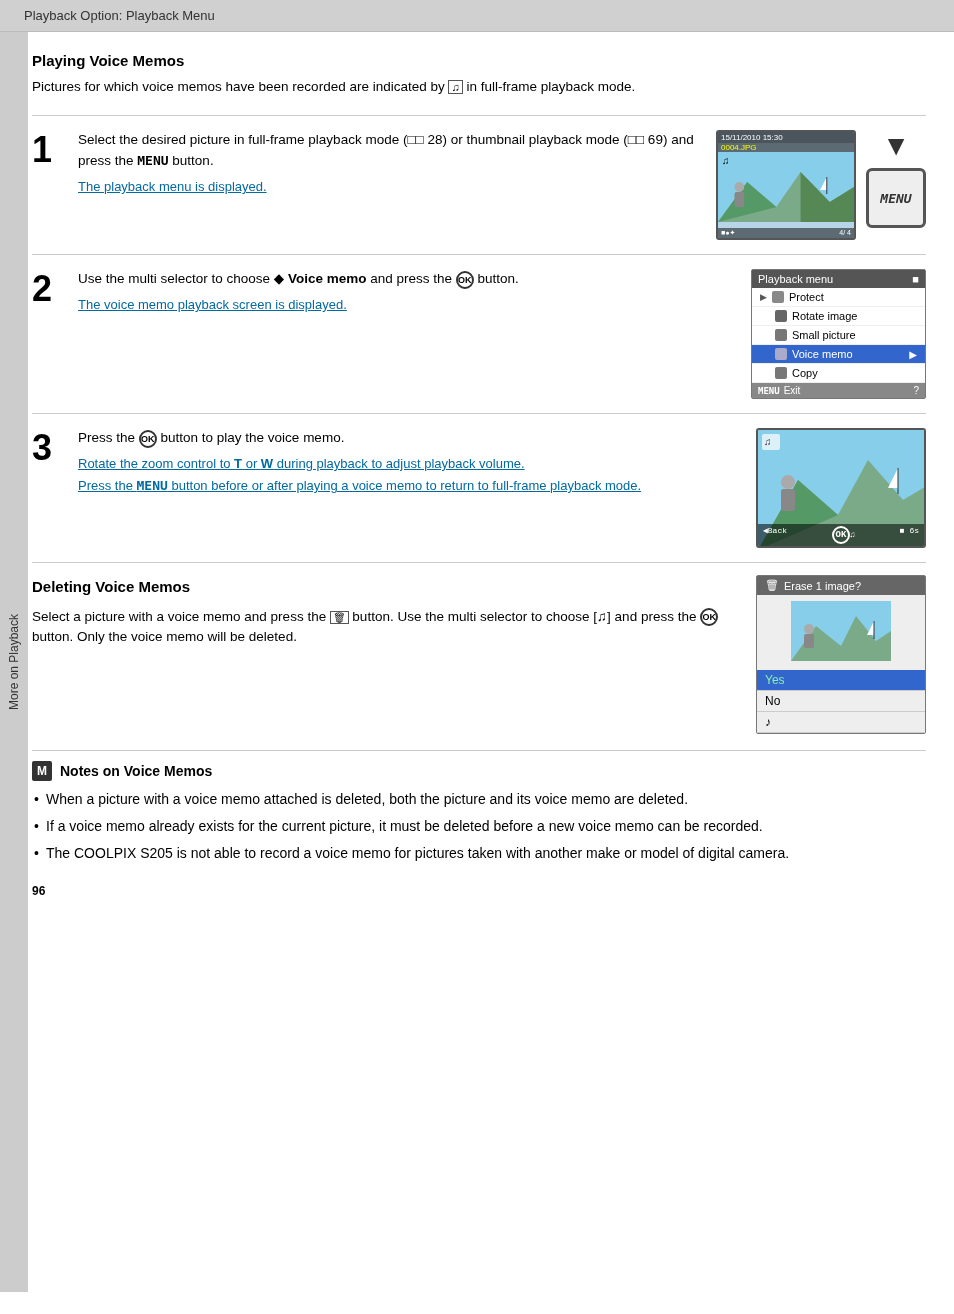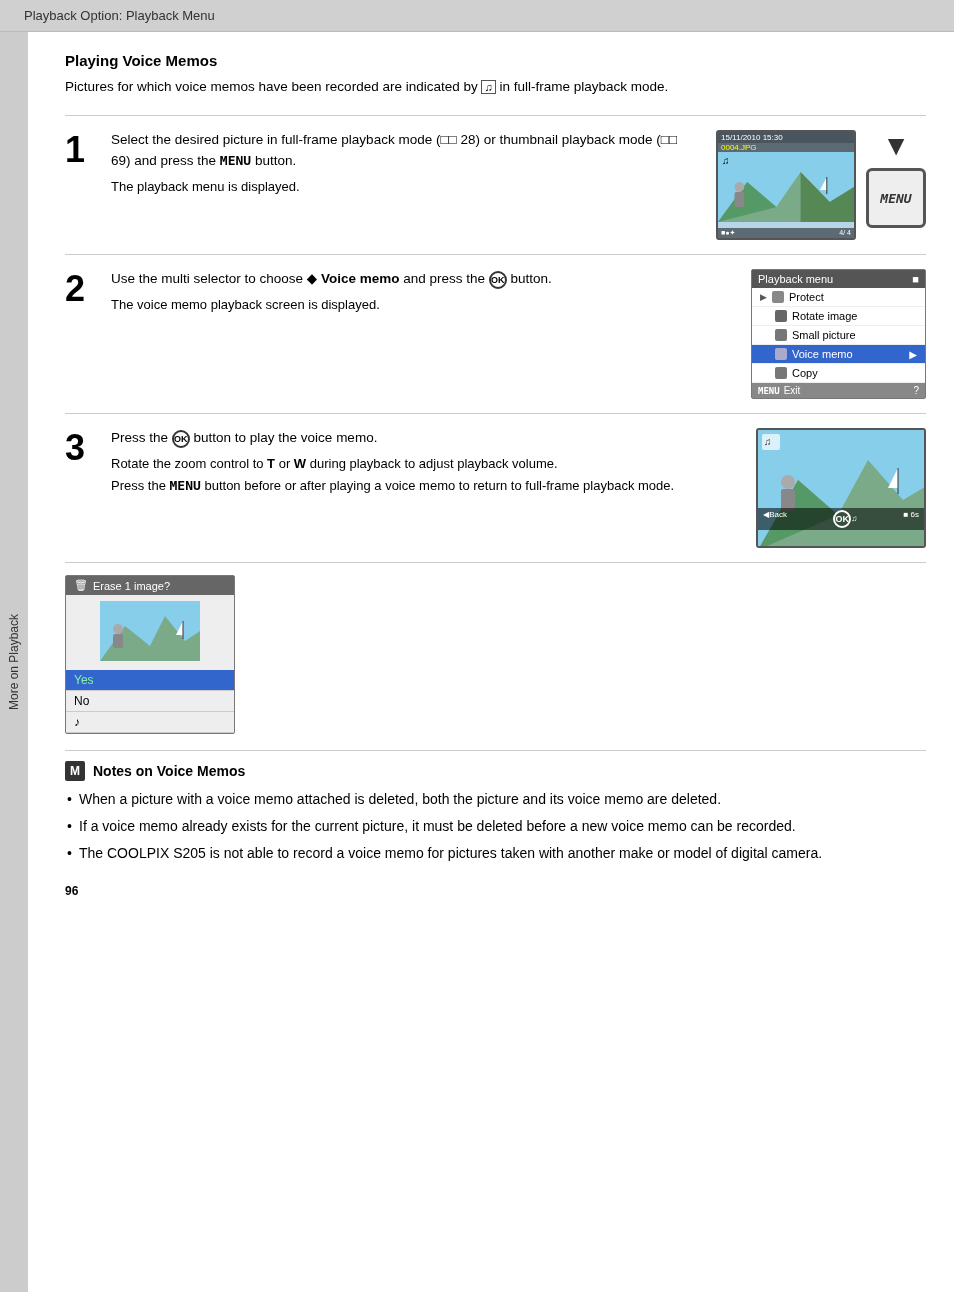--- a/index.html
+++ b/index.html
@@ -34,21 +34,21 @@
       justify-content: center;
       writing-mode: vertical-rl;
       transform: rotate(180deg);
       font-size: 12px;
       color: #333;
       flex-shrink: 0;
     }
 
     .main-content {
       flex: 1;
-      padding: 20px 28px 20px 37px;
+      padding: 20px 28px 20px 4px;
     }
 
     
     .section-heading {
       font-size: 15px;
       font-weight: bold;
       margin-bottom: 8px;
     }
 
     .intro-text {
@@ -79,23 +79,24 @@
     }
 
     .step-text {
       font-size: 13.5px;
       line-height: 1.55;
       margin-bottom: 6px;
     }
 
     .step-note {
       font-size: 13px;
-      color: #000000;
+      color: #0369a1;
       margin-top: 4px;
       line-height: 1.4;
+      text-decoration: underline;
     }
 
     .step-image-area {
       display: flex;
       gap: 10px;
       align-items: flex-start;
       flex-shrink: 0;
     }
 
     
@@ -233,28 +234,29 @@
       height: 120px;
       border: 2px solid #555;
       border-radius: 3px;
       background: #b8d4e8;
       position: relative;
       overflow: hidden;
     }
 
     .playback-img .pb-bottom-bar {
       position: absolute;
-      bottom: 16px;
+      bottom: 0;
       width: 100%;
       background: rgba(0,0,0,0.55);
       color: #fff;
       font-size: 8px;
       padding: 2px 5px;
       display: flex;
       justify-content: space-between;
+      font-family: Liberation Mono, monospace;
     }
 
     
     .erase-dialog {
       width: 170px;
       border: 1.5px solid #777;
       background: #eee;
       border-radius: 2px;
       font-size: 12px;
     }
@@ -538,20 +540,27 @@
           <div class="pb-bottom-bar">
             <span>◀Back</span>
             <span><span class="ok-btn" style="color:#fff; border-color:#fff;">OK</span>♫</span>
             <span>■ 6s</span>
           </div>
         </div>
       </div>
     </div>
 
     <div class="deleting-section">
+      <div class="deleting-text">
+        <div class="section-heading">Deleting Voice Memos</div>
+        <div style="font-size:13.5px; line-height:1.55; margin-top:6px;">
+          Select a picture with a voice memo and press the <span style="border:1px solid #555; font-size:10px; padding:0 2px;">🗑</span>
+          button. Use the multi selector to choose [♫] and press the <span class="ok-btn">OK</span> button. Only the voice memo will be deleted.
+        </div>
+      </div>
 
       <div style="flex-shrink:0;">
         <div class="erase-dialog">
           <div class="ed-header">
             <span>🗑</span>
             <span>Erase 1 image?</span>
           </div>
 
           <div class="ed-body">
             <svg width="100" height="60" viewBox="0 0 100 60">

